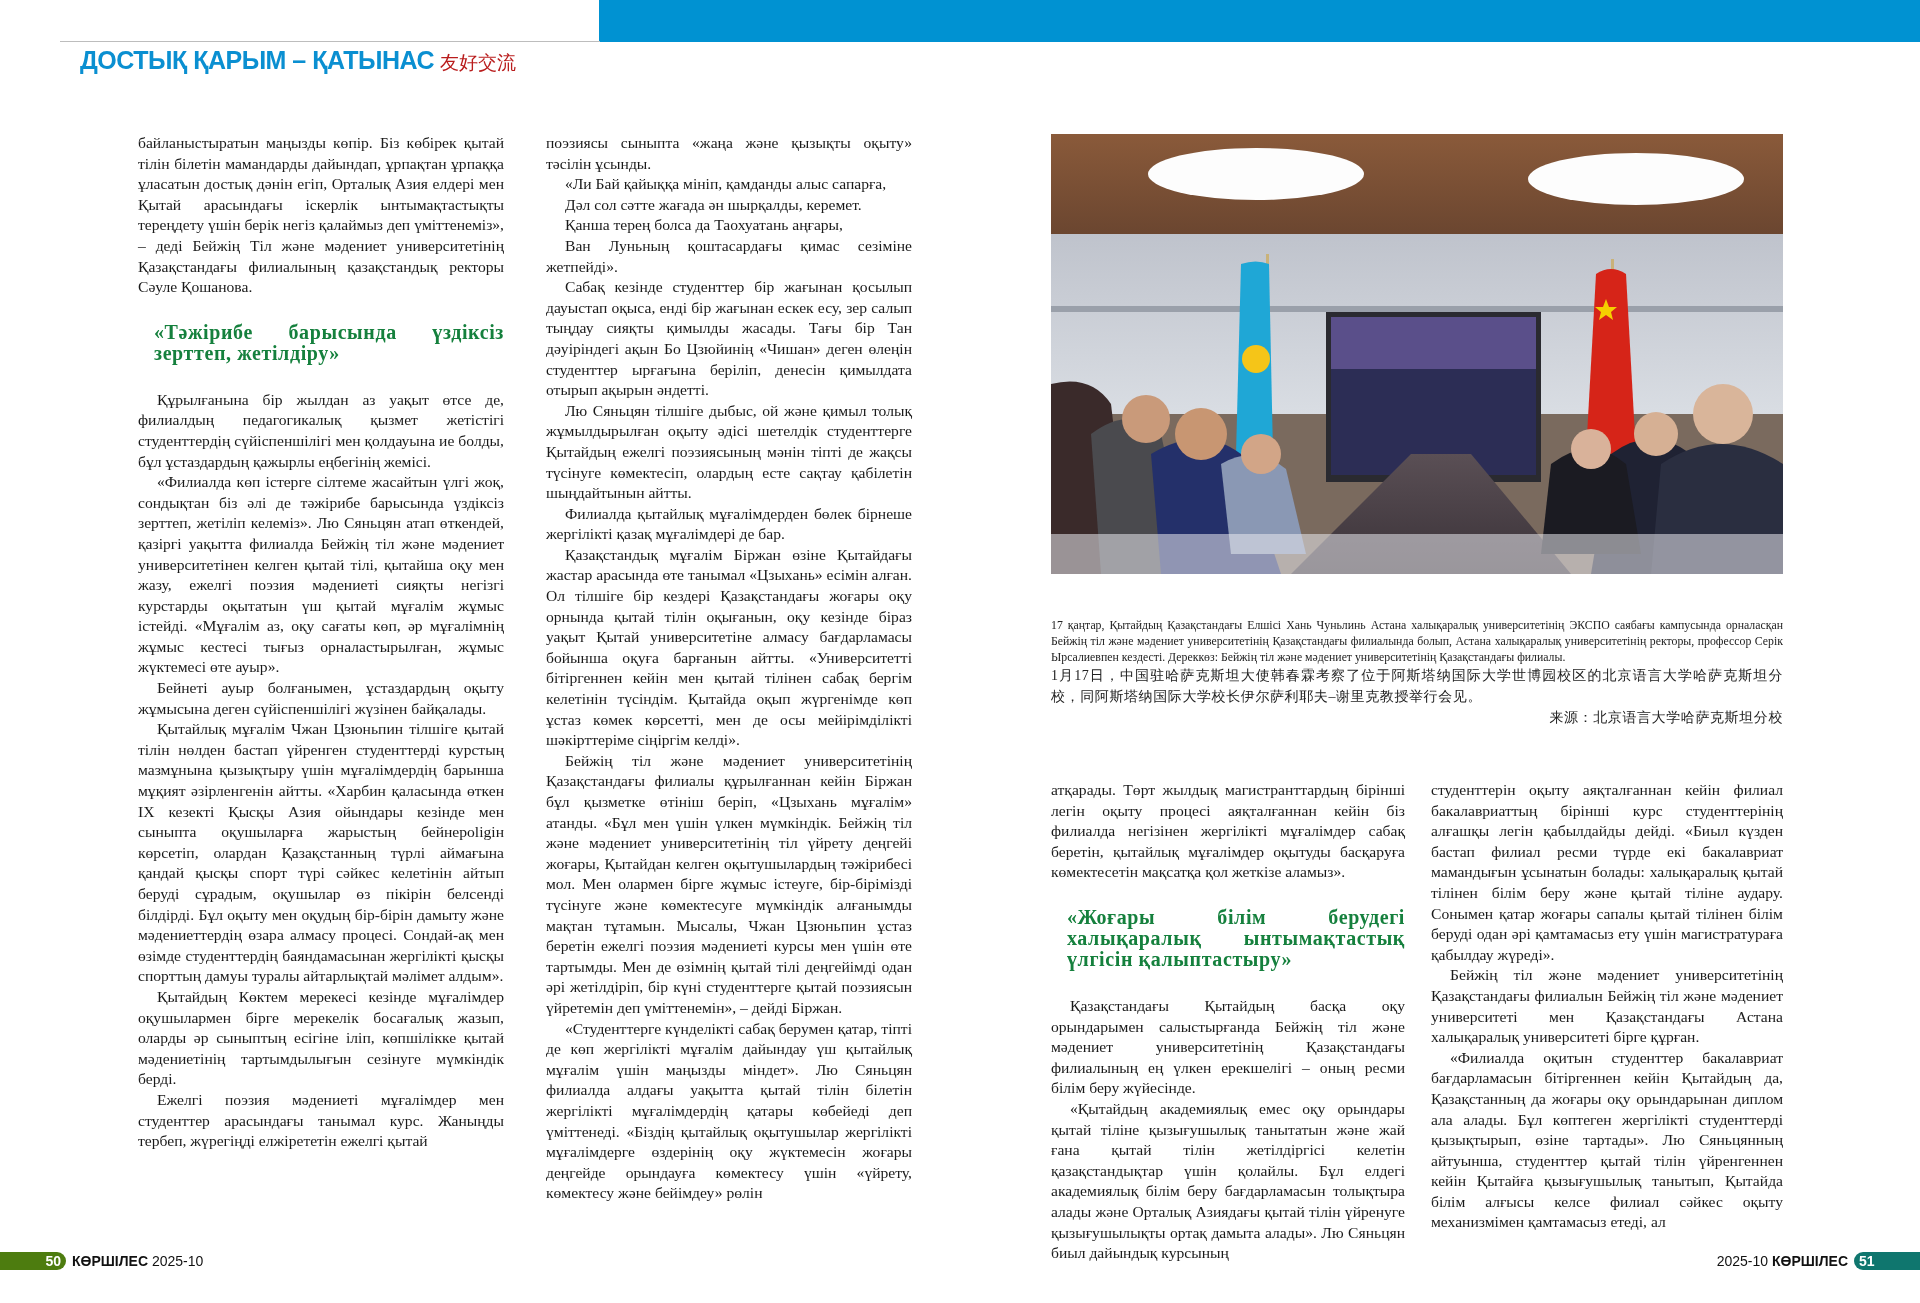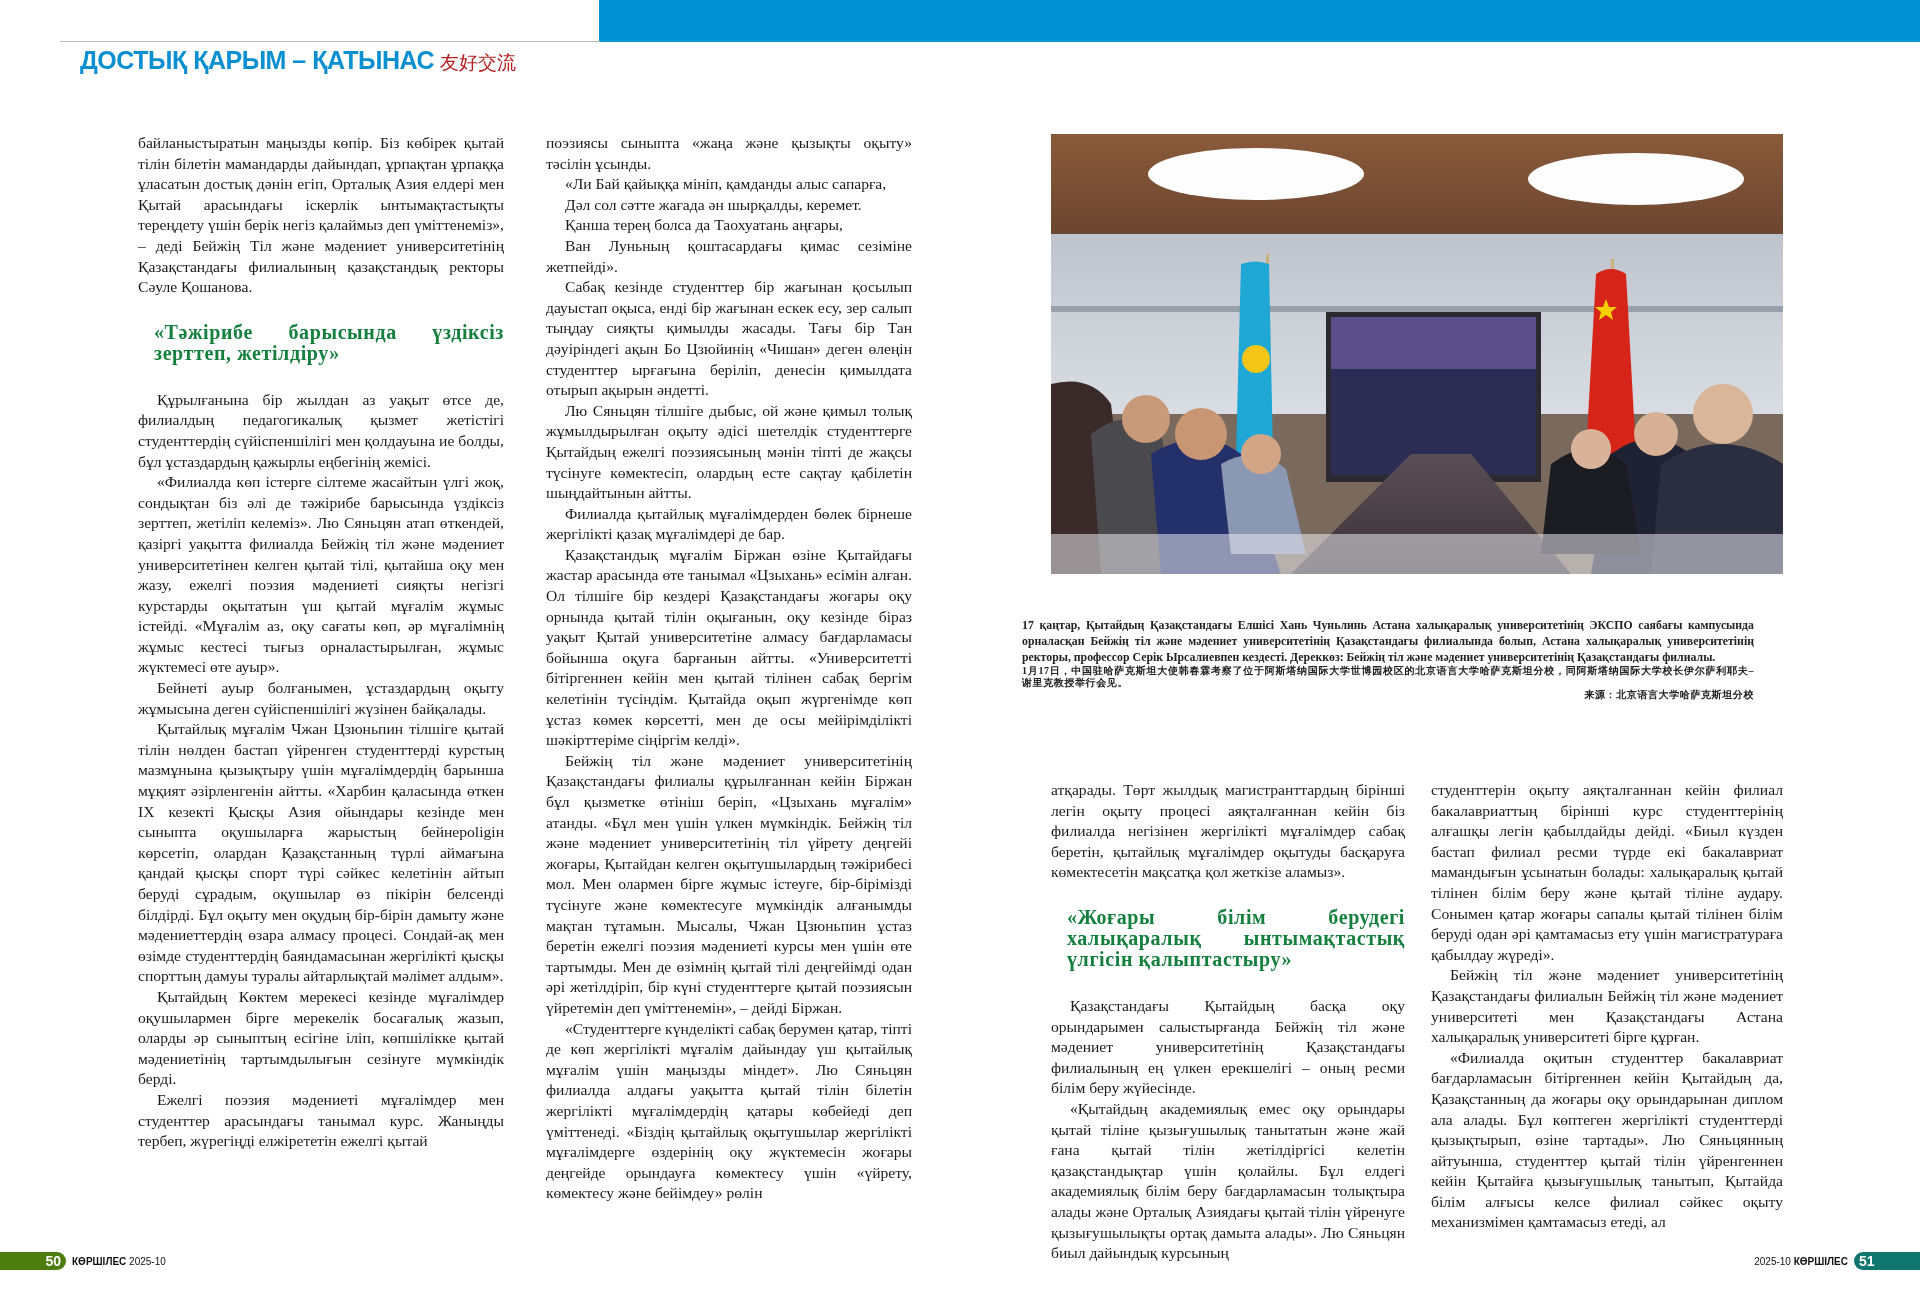--- a/index.html
+++ b/index.html
@@ -15,33 +15,33 @@
   .col p.ind { text-indent:19px; }
   .col p.poem { text-indent:19px; text-align:left; }
   .col h3 { margin:24px 0 26px 16px; font-size:20px; line-height:21px; color:#15803d; font-weight:bold;
             letter-spacing:0.6px; text-align:justify; }
   #col1 { left:138px; top:133px; width:366px; }
   #col2 { left:521px; top:133px; width:366px;margin-left:25px; }
   #col3 { left:1051px; top:780px; width:354px; }
   #col4 { left:1431px; top:780px; width:352px; }
   .photo { position:absolute; left:1051px; top:134px; width:732px; height:440px; overflow:hidden;
            background:#7a6a5e; }
-  .caption { position:absolute; left:1022px; top:617px; width:732px; font-size:11.8px; line-height:16px;
-             text-align:justify; color:#222;font-weight:bold; }
-  .caption .zh { font-size:10px; line-height:12px; letter-spacing:0.6px; }
+  .caption { position:absolute; left:1051px; top:617px; width:732px; font-size:11.8px; line-height:16px;
+             text-align:justify; color:#222; }
+  .caption .zh { font-size:14px; line-height:21px; letter-spacing:0.6px; }
   .caption .src { text-align:right; }
   .footer-left { position:absolute; left:0; top:1252px; height:18px; display:flex; align-items:center; }
   .footer-left .bar { width:66px; height:18px; background:#4d7c0f; border-radius:0 9px 9px 0; color:#fff;
         font-family:"Liberation Sans", sans-serif; font-weight:bold; font-size:14px; text-align:right;
         padding-right:5px; box-sizing:border-box; line-height:18px; }
   .footer-right { position:absolute; right:0; top:1252px; height:18px; display:flex; align-items:center; }
   .footer-right .bar { width:66px; height:18px; background:#0f766e; border-radius:9px 0 0 9px; color:#fff;
         font-family:"Liberation Sans", sans-serif; font-weight:bold; font-size:14px; text-align:left;
         padding-left:5px; box-sizing:border-box; line-height:18px; }
-  .footer-text { font-family:"Liberation Sans", sans-serif; font-size:10px; color:#111; margin:0 6px; white-space:nowrap; }
+  .footer-text { font-family:"Liberation Sans", sans-serif; font-size:14px; color:#111; margin:0 6px; white-space:nowrap; }
   .footer-text b { font-weight:bold; }
 </style>
 </head>
 <body>
 
 <div class="topbar"></div>
 <div class="topline"></div>
 <div class="section-title">
   <span>ДОСТЫҚ ҚАРЫМ – ҚАТЫНАС</span><span class="zh">友好交流</span>
 </div>

